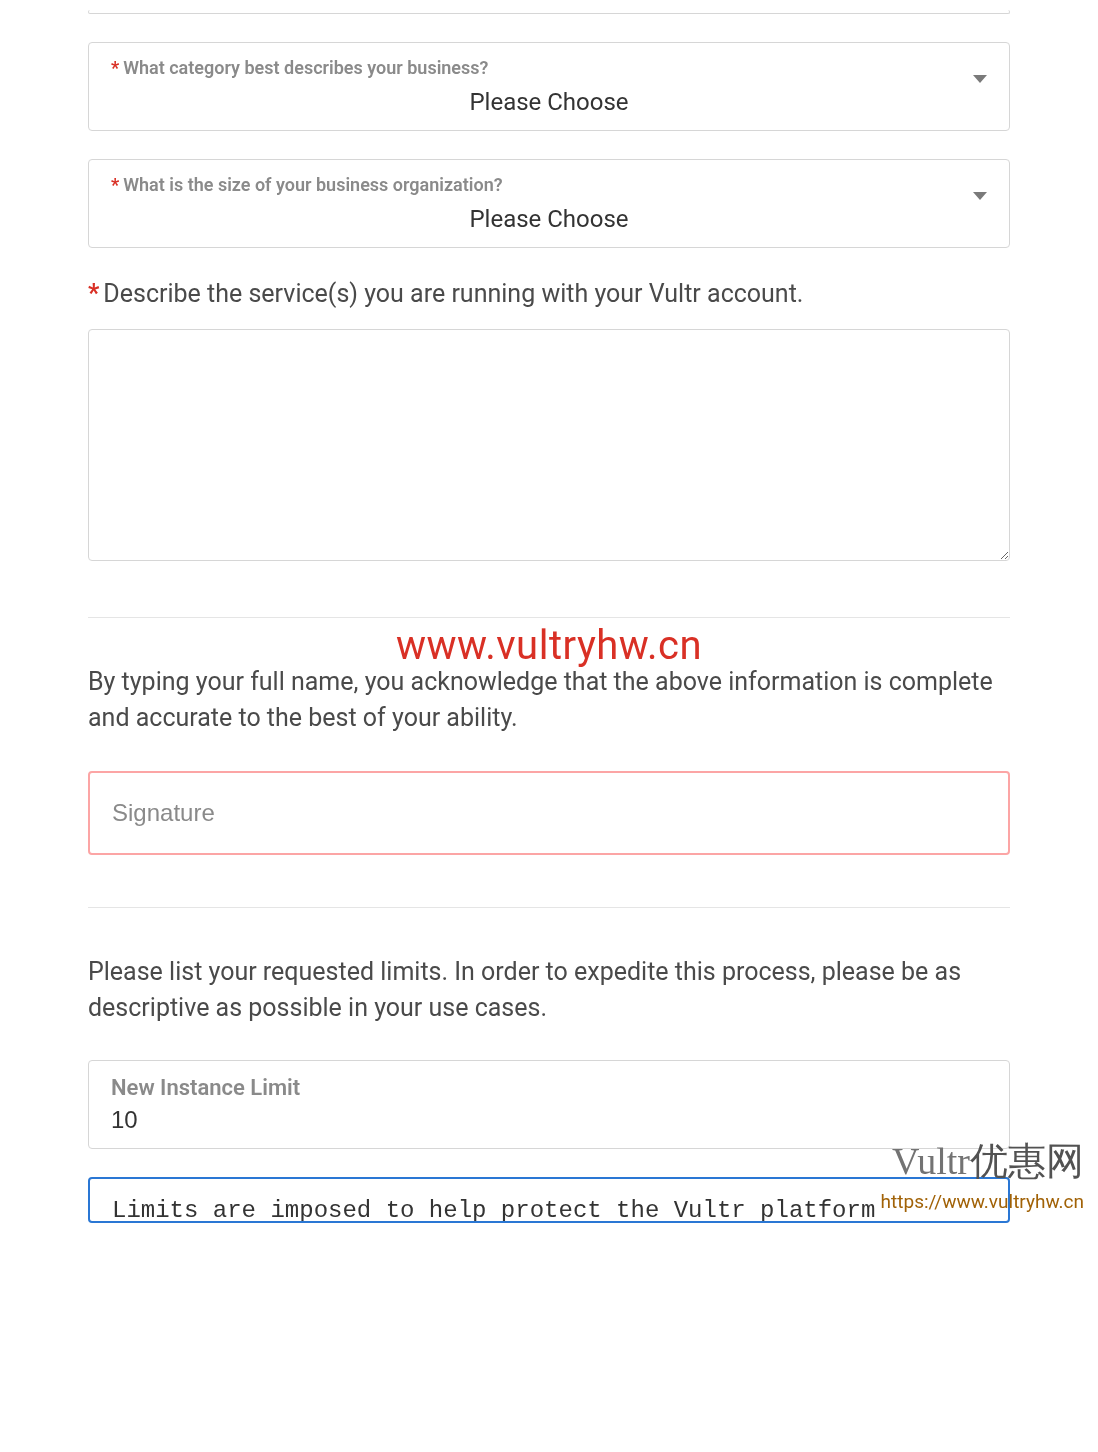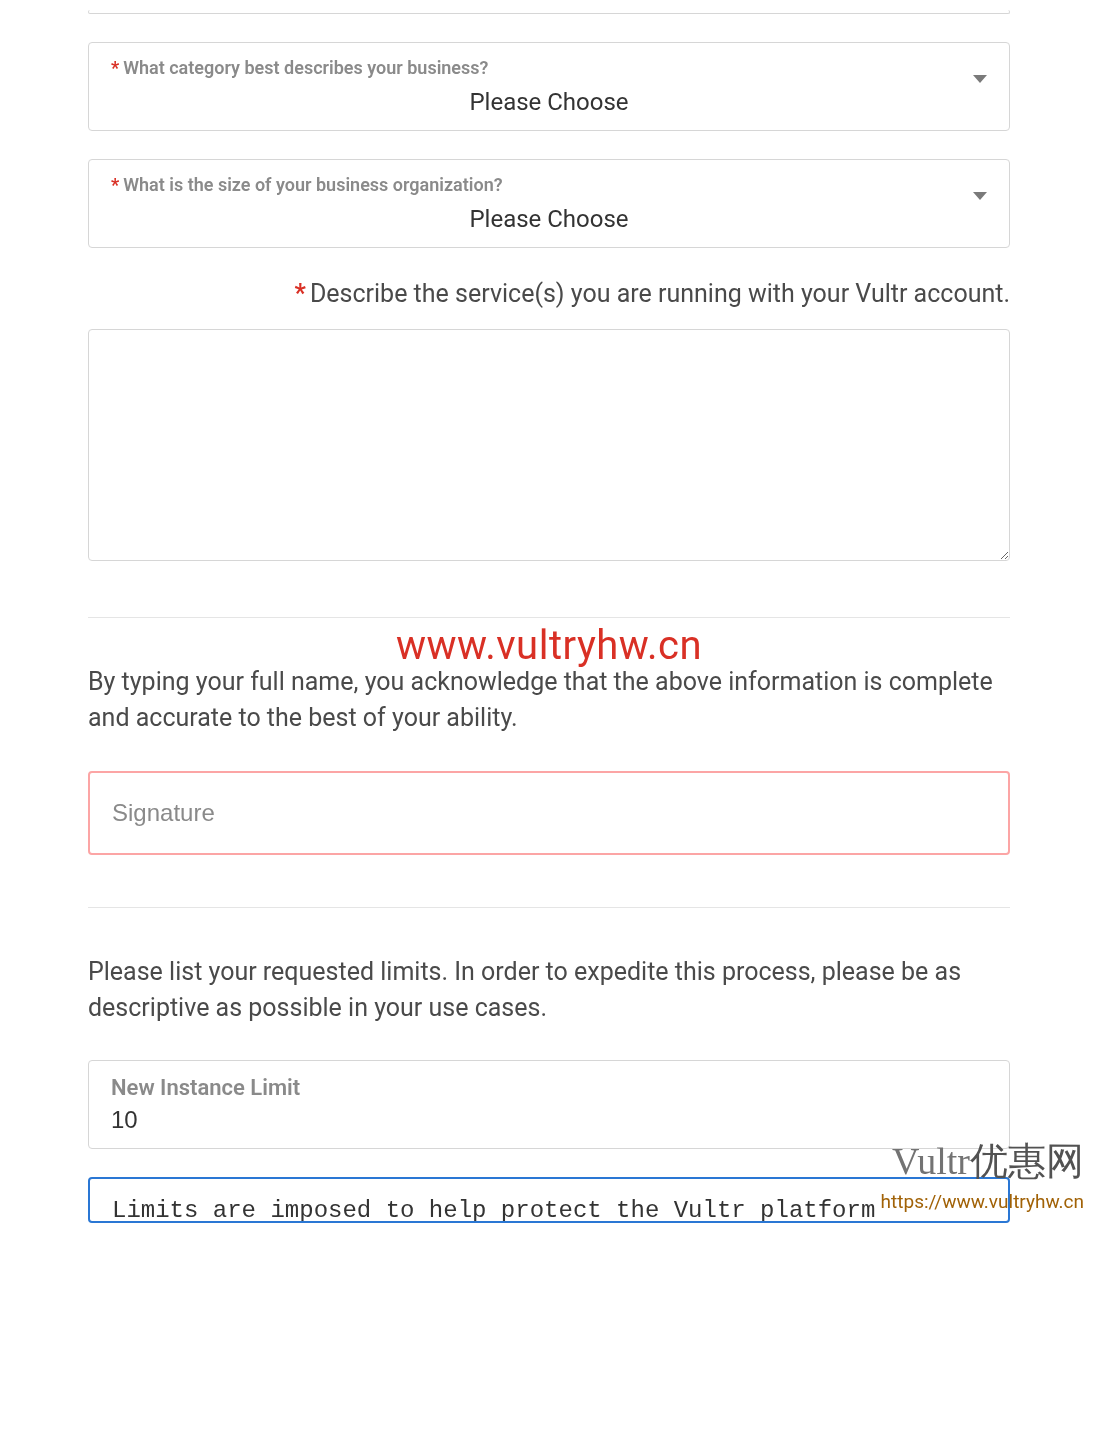--- a/index.html
+++ b/index.html
@@ -60,21 +60,20 @@
       border-left: 7px solid transparent;
       border-right: 7px solid transparent;
       border-top: 8px solid #7a7a7a;
     }
     .section-label {
       font-size: 25px;
       color: #4a4a4a;
       margin-bottom: 18px;
       margin-top: 0;
       line-height: 1.4;
-      text-align: right;
     }
     .section-label .required-star {
       font-size: 25px;
     }
     .textarea-field {
       width: 100%;
       border: 1px solid #d6d6d6;
       border-radius: 4px;
       min-height: 232px;
       resize: both;

